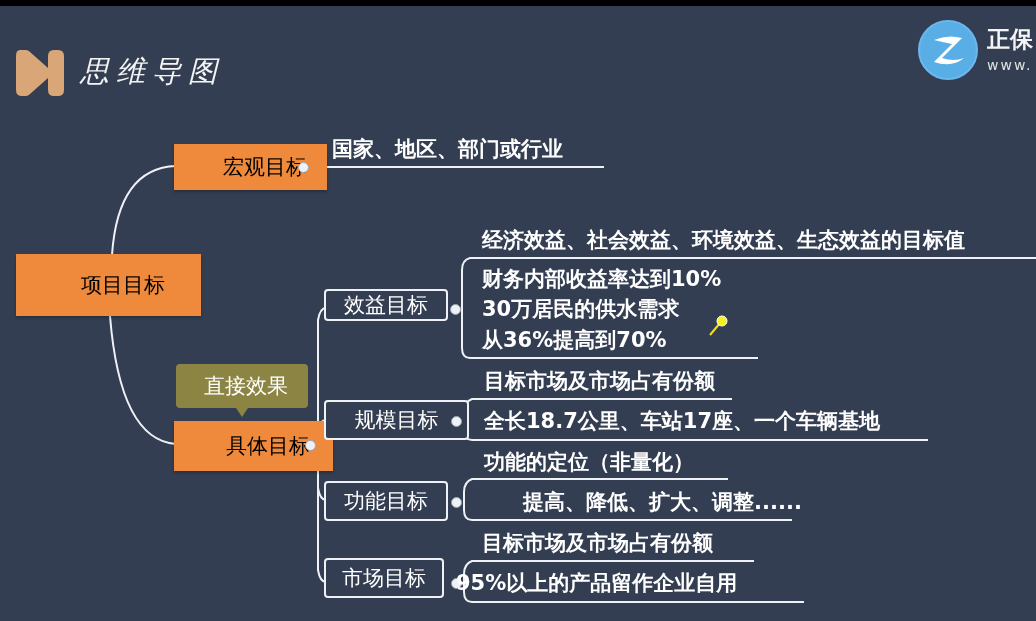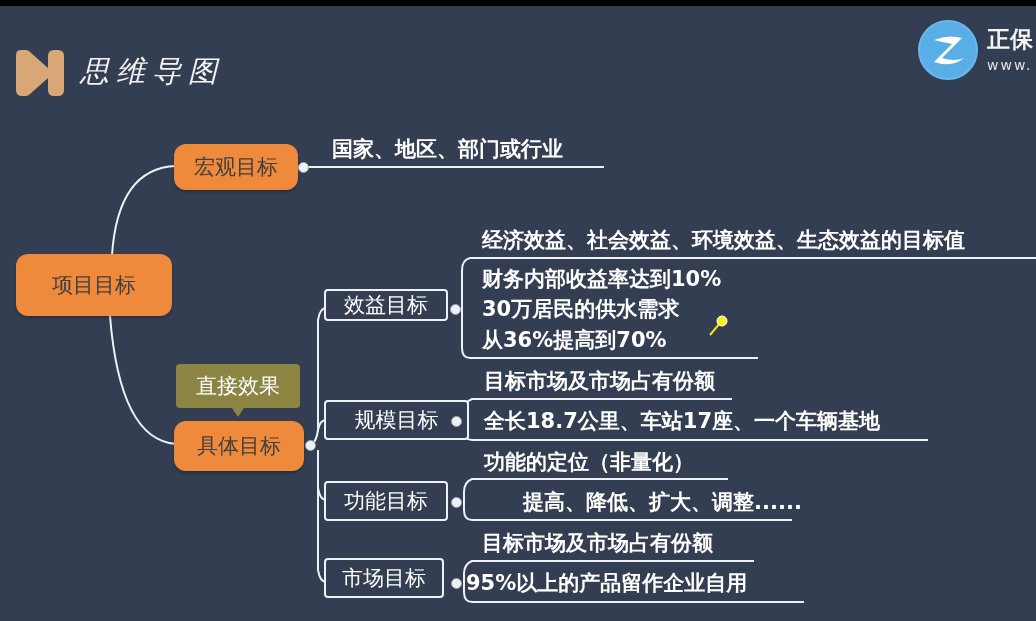--- a/index.html
+++ b/index.html
@@ -16,32 +16,33 @@
     font-family:"DejaVu Serif","Liberation Serif",serif; font-style:italic; letter-spacing:7px;
   }
   .brand-circle {
     position:absolute; left:918px; top:20px; width:56px; height:56px; border-radius:50%;
     background:#5aaee6; border:2px solid #6ab8ef;
   }
   .brand-name { position:absolute; left:987px; top:24px; font-size:23px; font-weight:bold; color:#f4f4f4; white-space:nowrap; }
   .brand-url { position:absolute; left:987px; top:57px; font-size:14px; color:#e0e0e0; letter-spacing:2px; white-space:nowrap; }
   svg.lines { position:absolute; left:0; top:0; }
   .node-orange {
-    position:absolute; background:#ef8a3c; border-radius:12px; color:#404040;
+    position:absolute; background:#ef8a3c; border-radius:0; color:#000000;
     font-size:21px; display:flex; align-items:center; justify-content:center;
     box-shadow:0 2px 3px rgba(0,0,0,0.25);
+    padding-left:29px;
   }
   .node-outline {
     position:absolute; border:2px solid #eef2f7; border-radius:4px; color:#ffffff;
     font-size:21px; display:flex; align-items:center; justify-content:center; box-sizing:border-box;
     background:#343e52;
   }
   .callout {
     position:absolute; background:#8b8443; border-radius:4px; color:#ffffff;
-    font-size:21px; display:flex; align-items:center; justify-content:center;
+    font-size:21px; display:flex; align-items:center; justify-content:center;padding-left:8px;
   }
   .callout::after {
     content:""; position:absolute; left:50%; bottom:-9px; margin-left:-6px;
     border-left:6px solid transparent; border-right:6px solid transparent; border-top:9px solid #8b8443;
   }
   .leaf { position:absolute; font-size:21px; color:#ffffff; white-space:nowrap; line-height:30px;font-weight:bold; }
   .dot { position:absolute; width:9px; height:9px; border-radius:50%; background:#eef2f7; border:1px solid #9aa3b2; }
   .cursor { position:absolute; left:708px; top:314px; }
 </style>
 </head>
@@ -125,18 +126,18 @@
 </div>
 <div class="dot" style="left:451px;top:497px;"></div>
 <div class="leaf" style="left:484px;top:447px;">功能的定位（非量化）</div>
 <div class="leaf" style="left:484px;top:487px;margin-left:39px;">提高、降低、扩大、调整......</div>
 
 <div class="node-outline" style="left:324px;top:558px;width:120px;height:40px;">
   <span>市场目标</span>
 </div>
 <div class="dot" style="left:451px;top:578px;"></div>
 <div class="leaf" style="left:482px;top:528px;">目标市场及市场占有份额</div>
-<div class="leaf" style="left:466px;top:568px;">95%以上的产品留作企业自用</div>
+<div class="leaf" style="left:456px;top:568px;">95%以上的产品留作企业自用</div>
 
 <svg class="cursor" width="24" height="24">
   <line x1="2" y1="21" x2="12" y2="9" stroke="#f2e21a" stroke-width="2"></line>
   <circle cx="14" cy="7" r="5" fill="#f7f21a" stroke="#ffffff" stroke-width="1"></circle>
 </svg>
 
 </body></html>

